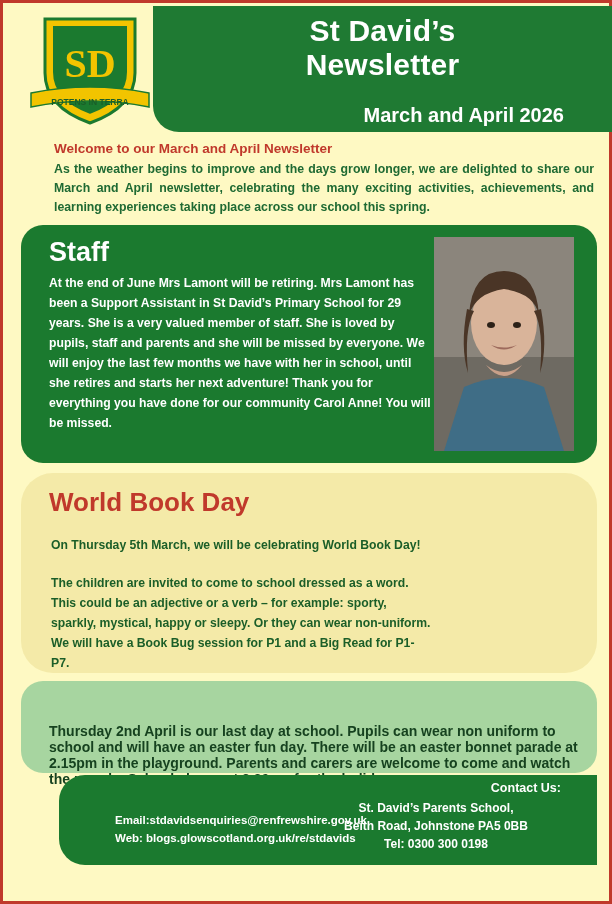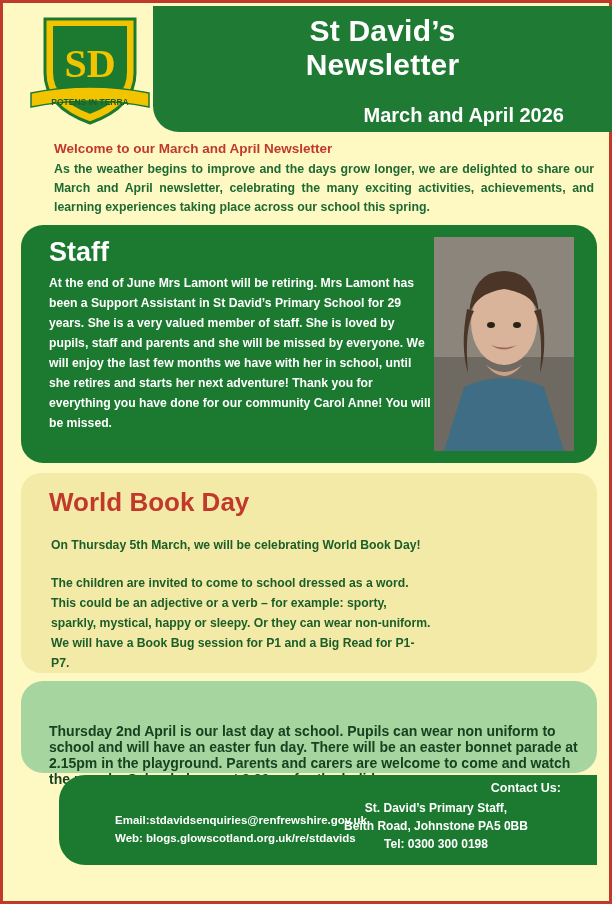--- a/index.html
+++ b/index.html
@@ -126,21 +126,21 @@
   }
 
   
   .wbd-panel {
     position: absolute;
     left: 18px;
     top: 470px;
     width: 576px;
     height: 200px;
     background: #f4eaa8;
-    border-radius: 20px;
+    border-radius: 32px;
   }
   .wbd-title {
     position: absolute;
     left: 28px;
     top: 14px;
     color: #c0392b;
     font-size: 26px;
     font-weight: bold;
   }
   .wbd-body {
@@ -327,21 +327,21 @@
     </div>
   </div>
 
   <div class="lastday-panel">
     <div class="lastday-body">Thursday 2nd April is our last day at school. Pupils can wear non uniform to school and will have an easter fun day. There will be an easter bonnet parade at 2.15pm in the playground. Parents and carers are welcome to come and watch the parade. School closes at 2.30pm for the holidays.</div>
   </div>
 
   <div class="contact-panel">
     <div class="contact-head">Contact Us:</div>
     <div class="contact-right">
-      <div>St. David’s Primary Staff,</div>
+      <div>St. David’s Parents School,</div>
       <div>Beith Road, Johnstone PA5 0BB</div>
       <div>Tel: 0300 300 0198</div>
     </div>
     <div class="contact-left">
       <div>Email:stdavidsenquiries@renfrewshire.gov.uk</div>
       <div>Web: blogs.glowscotland.org.uk/re/stdavids</div>
     </div>
   </div>
 
 </div>

